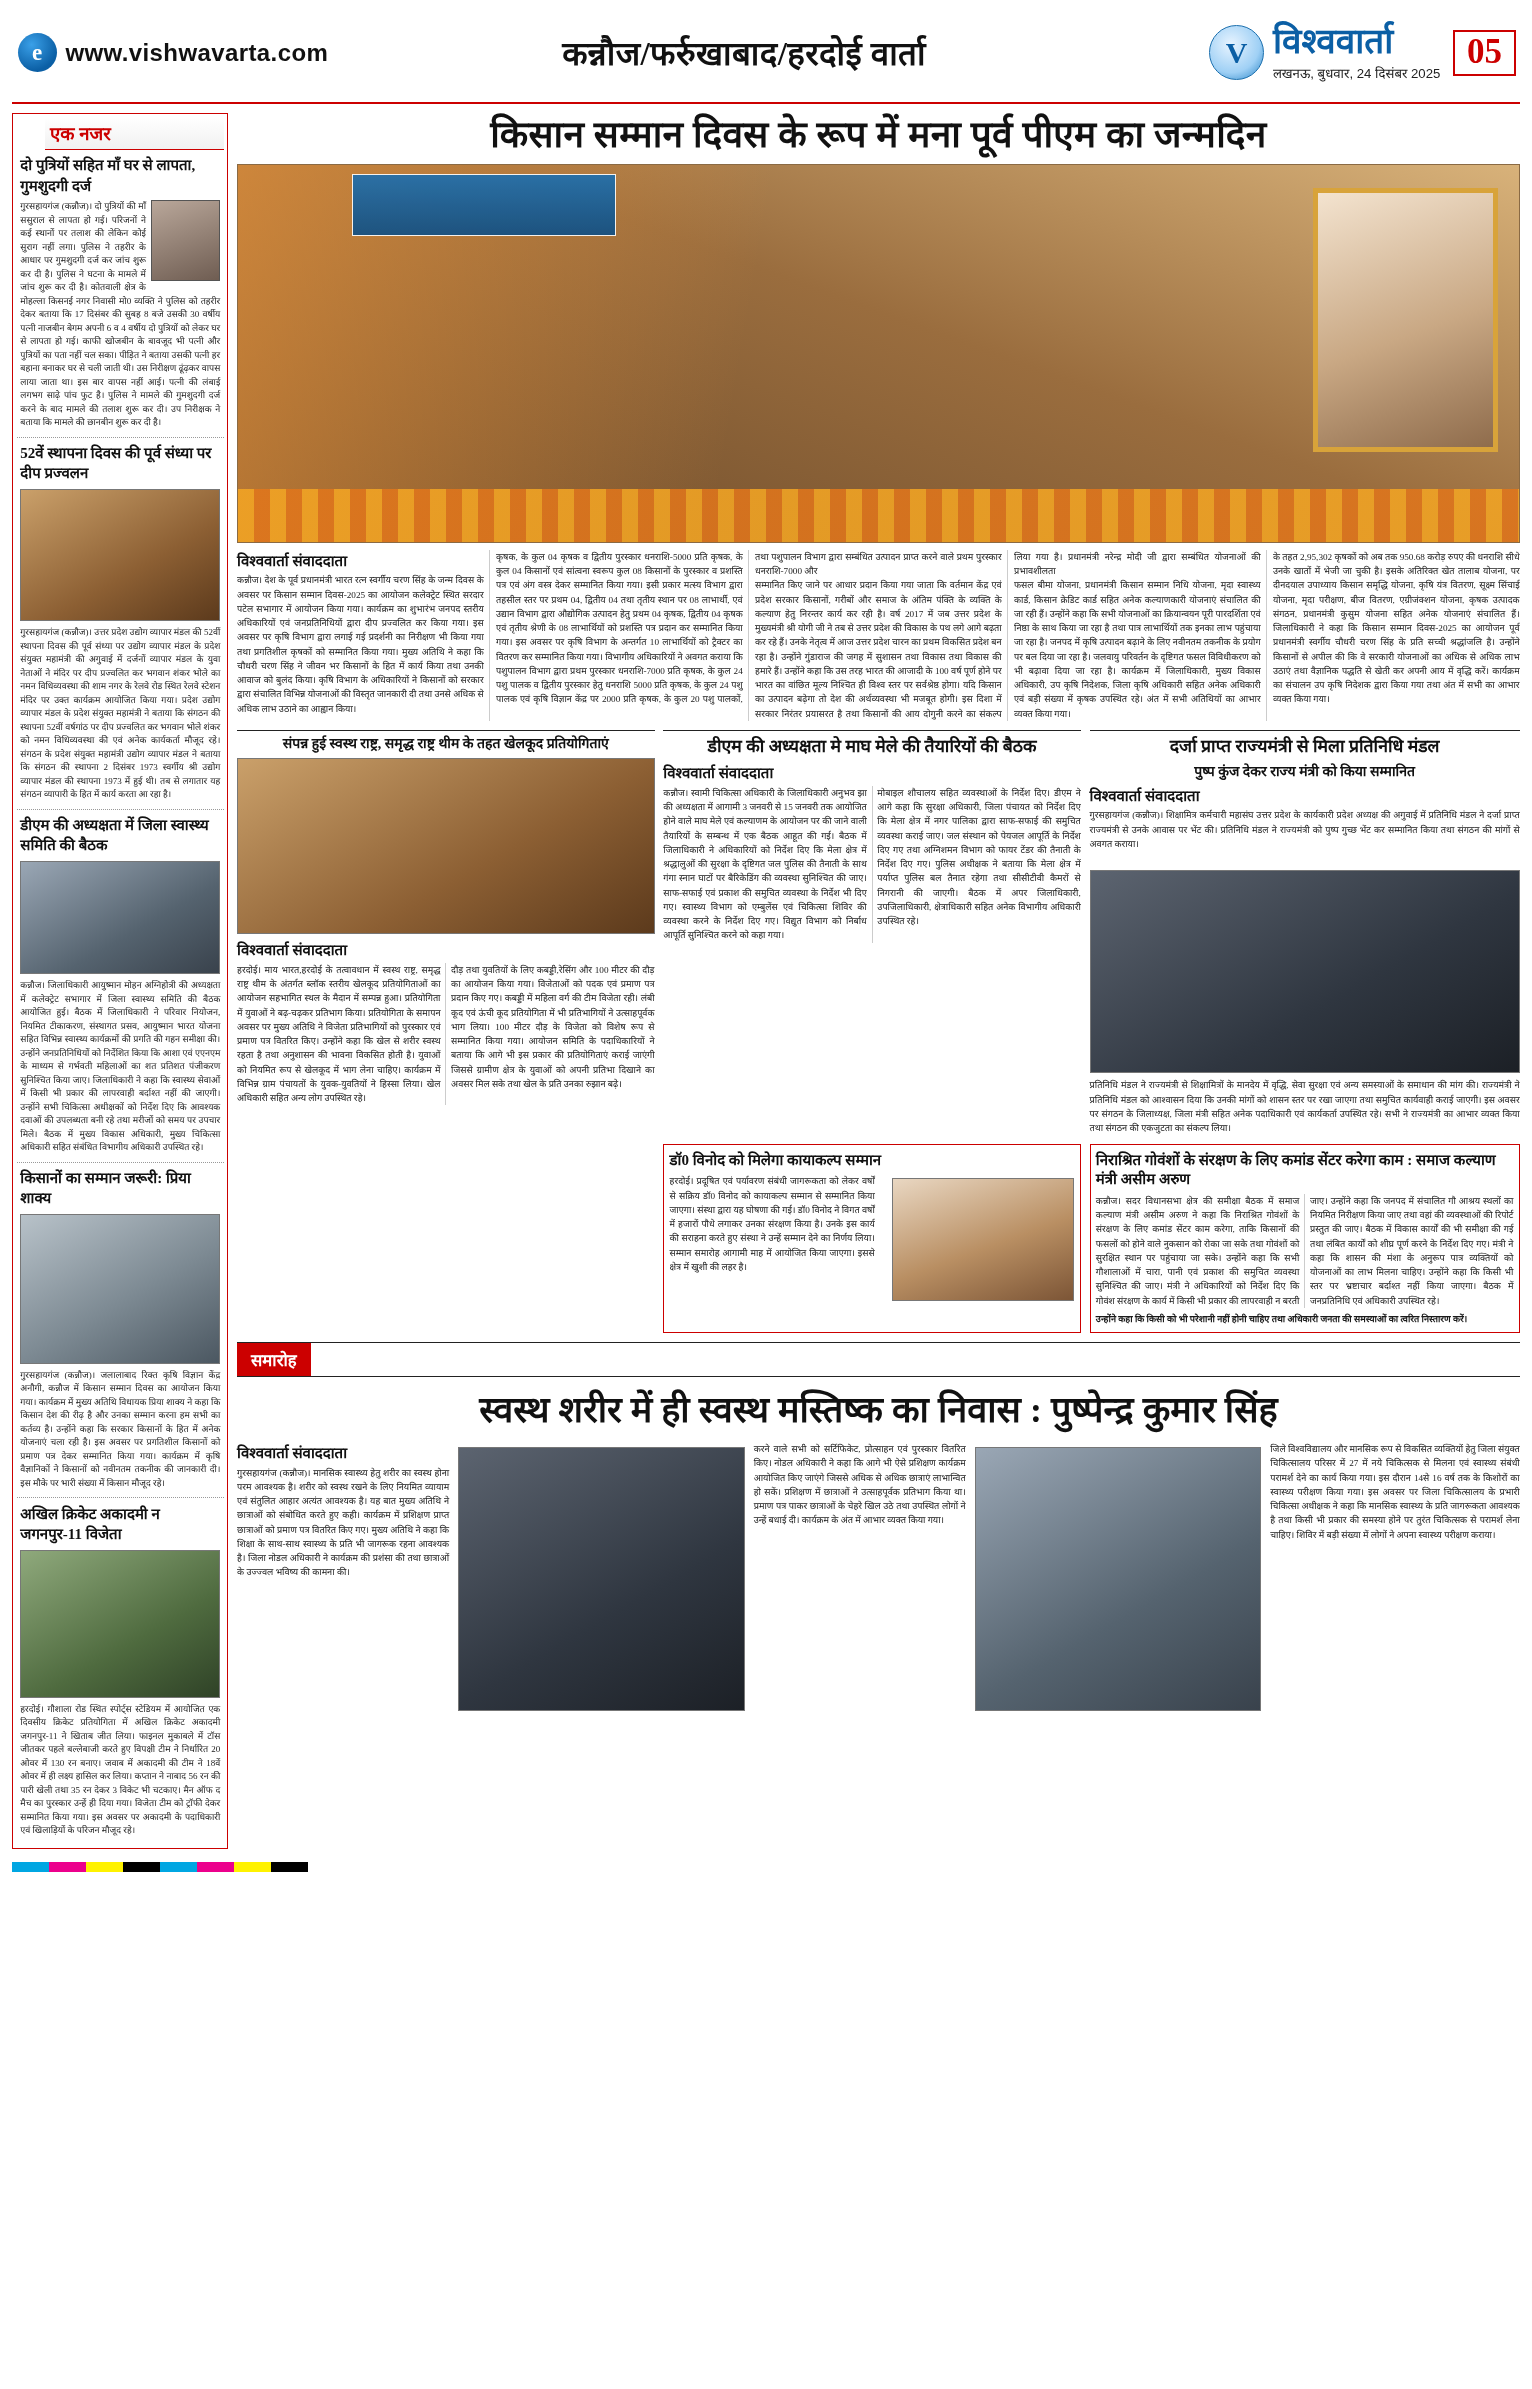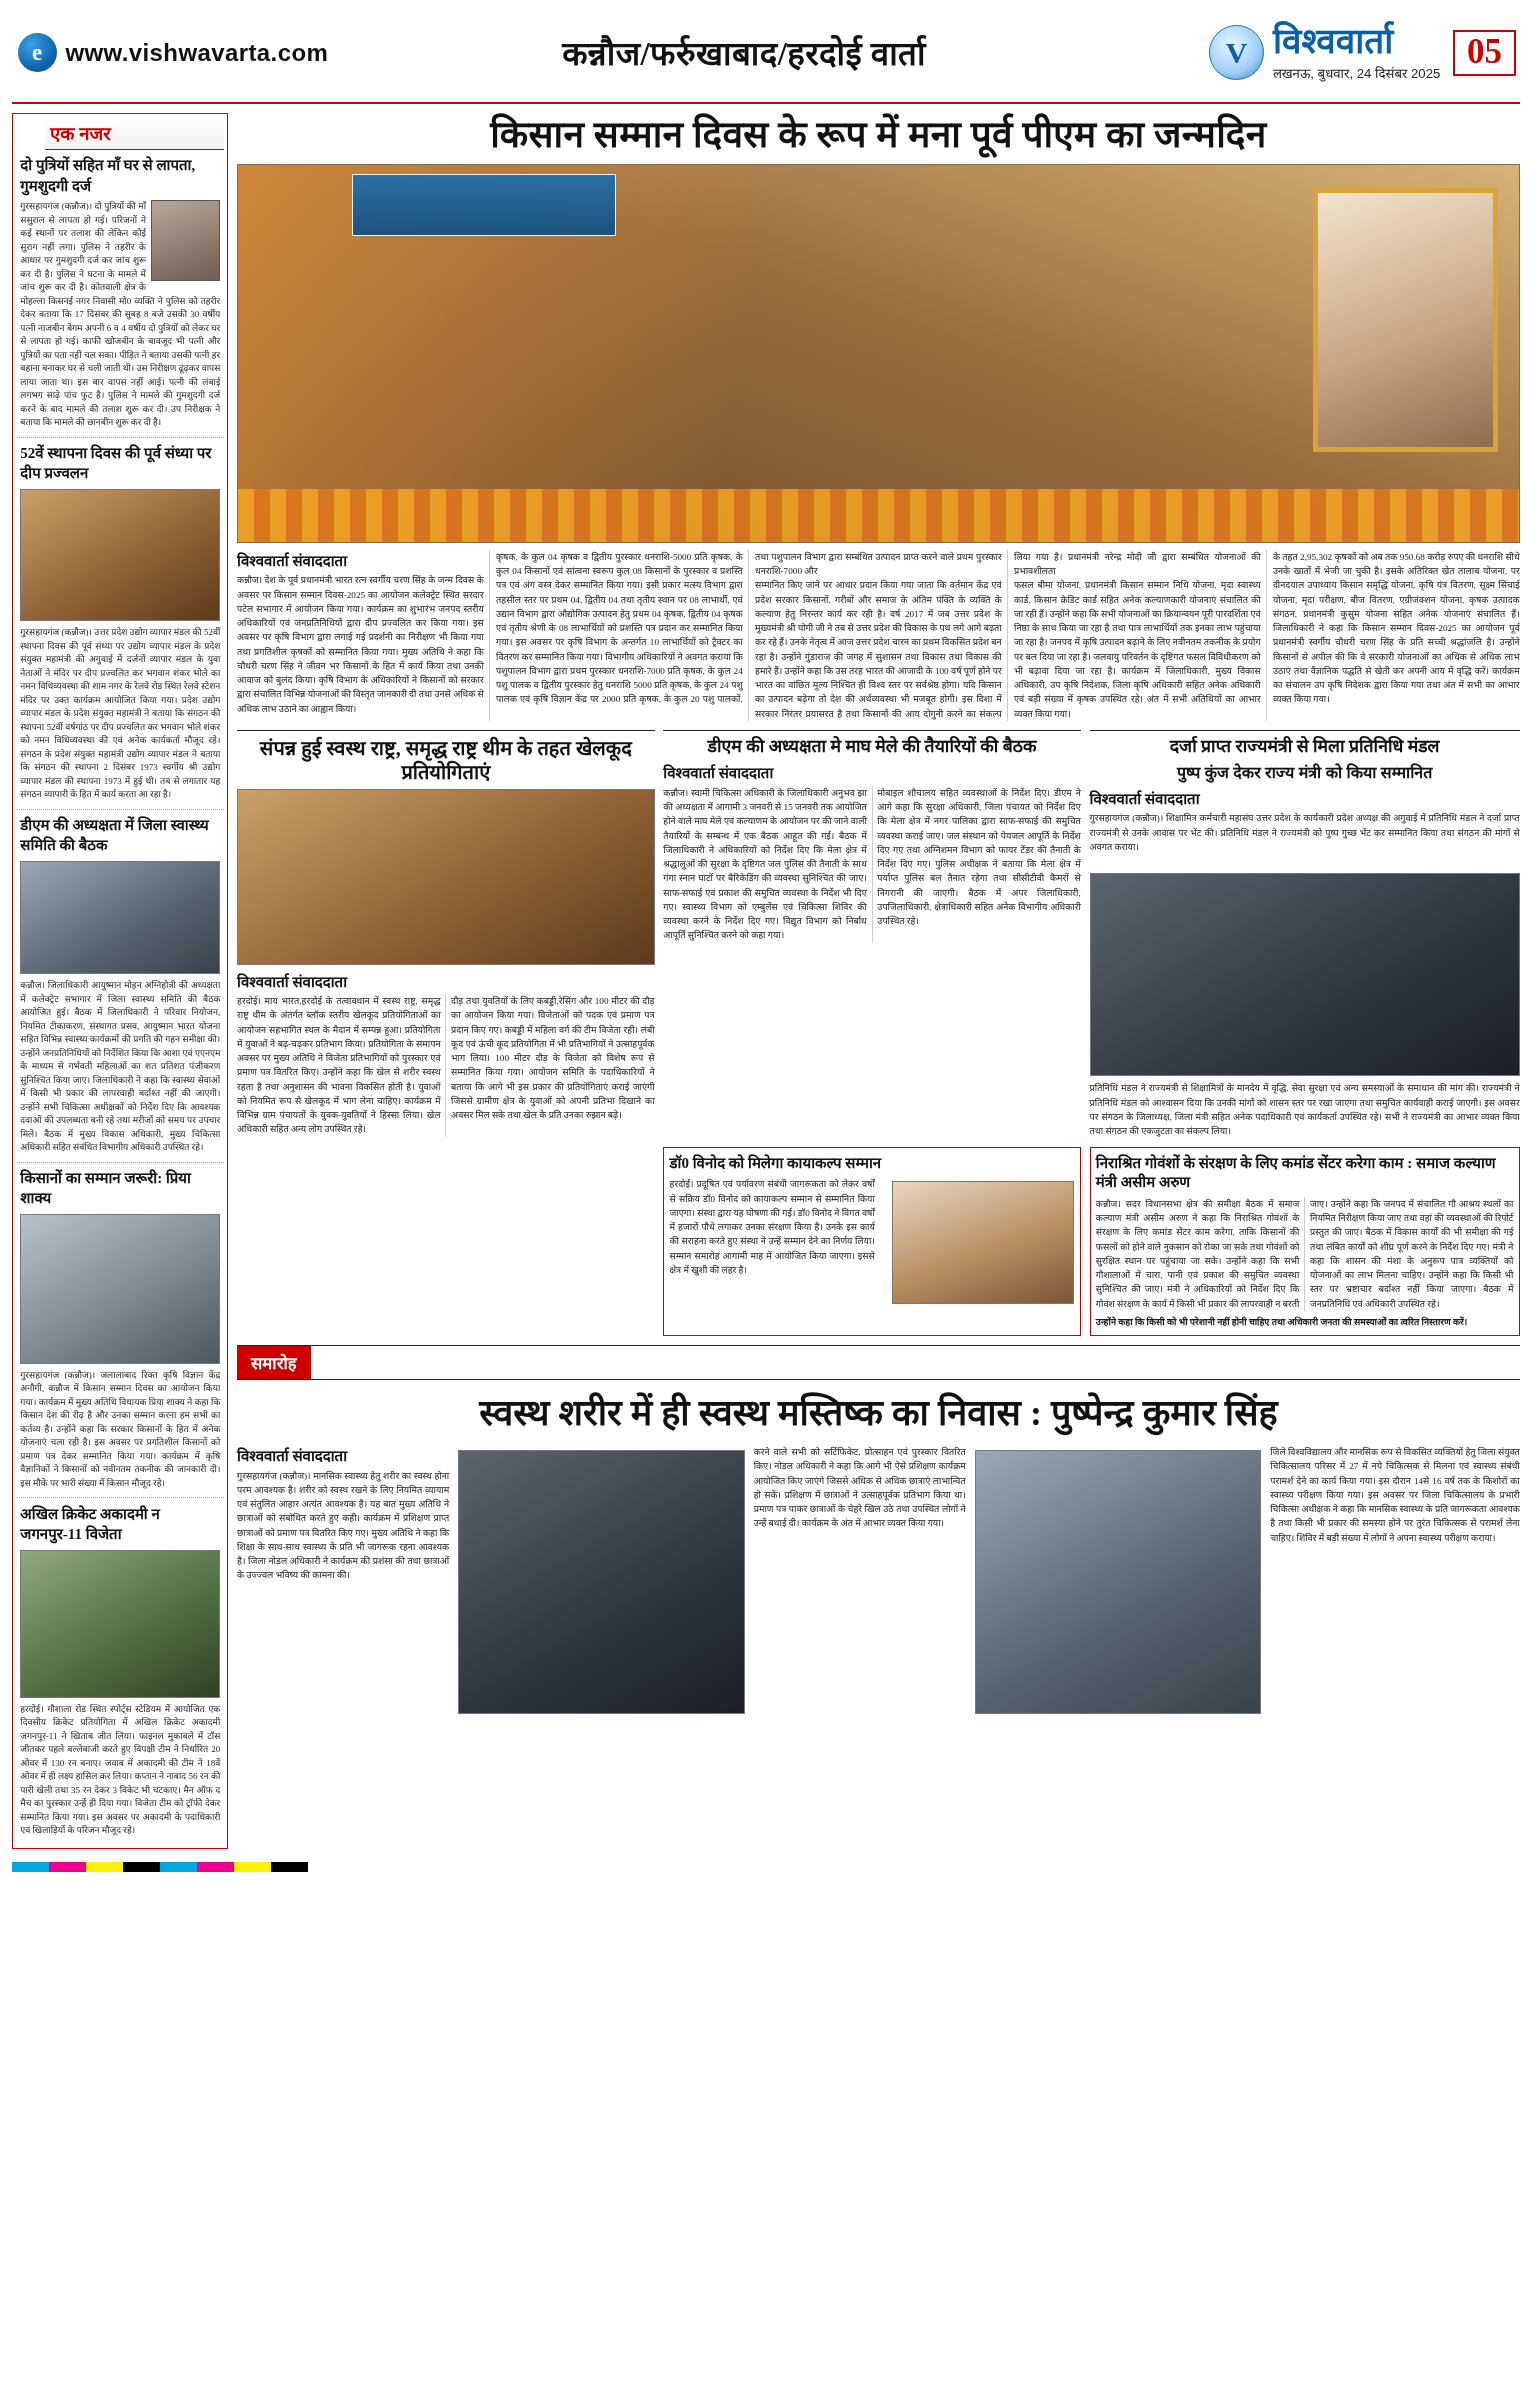--- a/index.html
+++ b/index.html
@@ -183,26 +183,26 @@
   .byline {
     font-size: 15px; font-weight: bold; margin-bottom: 3.5px;
     font-family: "Liberation Serif", serif;
   }
 
   .subcols { display:flex; gap:8.8px; margin-top:8.8px; }
 
   .pkg { border-top: 1.8px solid #222; padding-top: 5.3px; }
   .pkg-head {
     text-align:center; font-weight:bold; font-family:"Liberation Serif",serif;
-    font-size: 20px; line-height:1.2; margin-bottom:5.3px;
+    font-size: 14px; line-height:1.2; margin-bottom:5.3px;
   }
   .pkg-head.small { font-size: 17.6px; }
   .pkg-sub {
-    text-align:center; font-weight:bold; font-size:16px;
-    font-family:Liberation Sans, sans-serif; margin: -1.8px 0 5.3px 0;
+    text-align:center; font-weight:bold; font-size:14px;
+    font-family:Liberation Serif, serif; margin: -1.8px 0 5.3px 0;
   }
 
   .boxed { border: 1.8px solid #c00; padding: 5.3px; }
   .boxed .bx-title {
     font-size: 15px; font-weight: bold; line-height:1.3;
     font-family:"Liberation Serif",serif; margin-bottom:4.4px;
   }
 
   .samaroh-bar {
     display:flex; align-items:stretch; margin-top: 8.8px; border-top:1.8px solid #222; border-bottom:0.9px solid #222;

